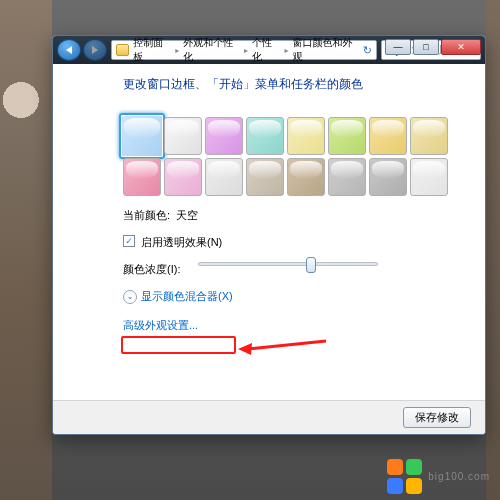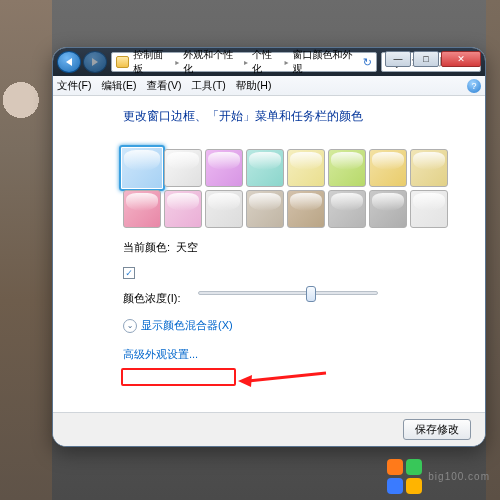--- a/index.html
+++ b/index.html
@@ -31,25 +31,25 @@
     position: absolute;
     right: 0; top: 0;
     width: 14px;
     height: 500px;
     background: linear-gradient(180deg, #7a6b5c 0%, #5c5045 100%);
   }
 
   .window {
     position: absolute;
     left: 52px;
-    top: 47px;
+    top: 35px;
     width: 434px;
     height: 400px;
     background: #fff;
-    border-radius: 14px;
+    border-radius: 4px;
     box-shadow: 0 6px 20px rgba(0,0,0,0.4);
     display: flex;
     flex-direction: column;
     overflow: hidden;
     border: 1px solid #5a7490;
   }
 
   .titlebar {
     height: 28px;
     background: linear-gradient(180deg, #2d3a4a 0%, #1e2833 100%);
@@ -290,28 +290,20 @@
       <span class="mag">🔍</span>
       <span>搜索控制面板</span>
     </div>
     <div class="win-controls">
       <div class="win-ctrl">—</div>
       <div class="win-ctrl">□</div>
       <div class="win-ctrl close">✕</div>
     </div>
   </div>
 
-  <div class="menubar">
-    <span>文件(F)</span>
-    <span>编辑(E)</span>
-    <span>查看(V)</span>
-    <span>工具(T)</span>
-    <span>帮助(H)</span>
-    <div class="help-ico">?</div>
-  </div>
 
   <div class="content">
     <div class="heading">更改窗口边框、「开始」菜单和任务栏的颜色</div>
 
     <div class="swatch-grid" id="swatch-grid">
         <div class="swatch sel" style="background: linear-gradient(135deg, rgb(207, 231, 251), rgb(166, 209, 244));"></div>
         <div class="swatch" style="background: linear-gradient(135deg, rgb(247, 247, 247), rgb(224, 224, 224));"></div>
         <div class="swatch" style="background: linear-gradient(135deg, rgb(237, 186, 242), rgb(215, 150, 228));"></div>
         <div class="swatch" style="background: linear-gradient(135deg, rgb(184, 232, 226), rgb(140, 214, 204));"></div>
         <div class="swatch" style="background: linear-gradient(135deg, rgb(245, 238, 190), rgb(234, 223, 143));"></div>
@@ -328,20 +320,21 @@
         <div class="swatch" style="background: linear-gradient(135deg, rgb(240, 240, 240), rgb(227, 227, 227));"></div>
       </div>
 
     <div class="line">
       <span class="cur-label">当前颜色:</span>
       <span class="cur-val">天空</span>
     </div>
 
     <div class="line">
       <span class="chk">✓</span>
+      <span>启用透明效果(N)</span>
     </div>
 
     <div class="line">
       <span>颜色浓度(I):</span>
       <div class="slider">
         <div class="slider-thumb" style="left: 60%;"></div>
       </div>
     </div>
 
     <div class="expand">

